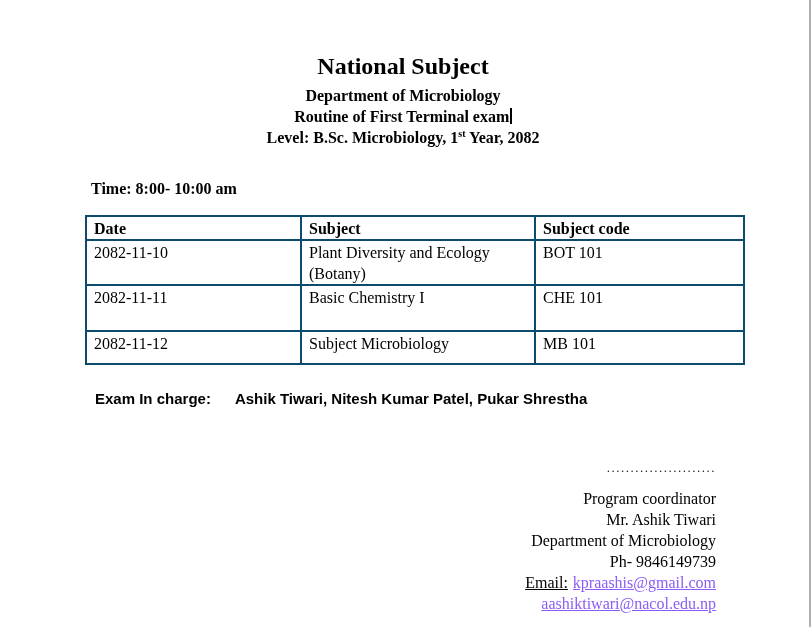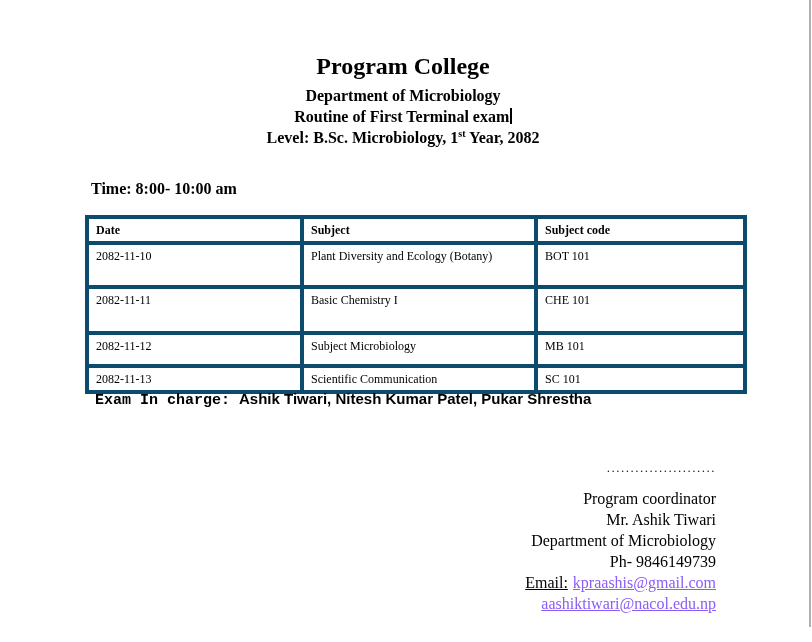--- a/index.html
+++ b/index.html
@@ -38,22 +38,22 @@
     position: absolute; top: 180px; left: 91px;
     font-size: 16px; font-weight: bold;
   }
 
   table.routine {
     position: absolute; top: 215px; left: 85px;
     border-collapse: collapse; table-layout: fixed;
     width: 658px;
   }
   table.routine th, table.routine td {
-    border: 4px solid #0c4a6e;
-    font-size: 12px;
+    border: 2px solid #0c4a6e;
+    font-size: 16px;
     text-align: left;
     vertical-align: top;
     padding: 1px 5px 0 7px;
     line-height: 21px;
     overflow: hidden;
   }
   table.routine th { font-weight: bold; }
   .col-date { width: 215px; }
   .col-subject { width: 234px; }
   .col-code { width: 209px; }
@@ -61,21 +61,21 @@
   tr.r-0 { height: 44px; }
   tr.r-1 { height: 46px; }
   tr.r-2 { height: 33px; }
   tr.r-3 { height: 25px; }
 
   .incharge {
     position: absolute; top: 390px; left: 95px;
     font-family: "Liberation Sans", sans-serif;
     font-weight: bold; font-size: 15px;
   }
-  .incharge .label { margin-right: 9px; font-family: Liberation Mono, monospace; }
+  .incharge .label { margin-right: 24px; }
 
   .signature {
     position: absolute; top: 461px; right: 96px;
     text-align: right;
     font-size: 16px; line-height: 21px;
   }
   .sig-dots {
     font-size: 13px;
     letter-spacing: 1.5px;
     color: #222;
@@ -89,21 +89,21 @@
     text-decoration: underline;
     cursor: pointer;
   }
 </style>
 </head>
 <body>
 
 <div class="page">
 
   <div class="doc-header">
-    <div class="doc-title">Program College</div>
+    <div class="doc-title">National Subject</div>
     <div class="doc-sub">Department of Microbiology</div>
     <div class="doc-sub"><span>Routine of First Terminal exam</span><span class="text-cursor"></span></div>
     <div class="doc-sub"><span>Level: B.Sc. Microbiology, 1</span><sup>st</sup><span> Year, 2082</span></div>
   </div>
 
   <div class="time-line">Time: 8:00- 10:00 am</div>
 
   <table class="routine">
     <colgroup>
       <col class="col-date">
@@ -124,25 +124,20 @@
       <tr class="r-1">
         <td>2082-11-11</td>
         <td>Basic Chemistry I</td>
         <td>CHE 101</td>
       </tr>
       <tr class="r-2">
         <td>2082-11-12</td>
         <td>Subject Microbiology</td>
         <td>MB 101</td>
       </tr>
-      <tr class="r-3">
-        <td>2082-11-13</td>
-        <td>Scientific Communication</td>
-        <td>SC 101</td>
-      </tr>
     </tbody>
   </table>
 
   <div class="incharge">
     <span class="label">Exam In charge:</span><span>Ashik Tiwari, Nitesh Kumar Patel, Pukar Shrestha</span>
   </div>
 
   <div class="signature">
     <div class="sig-dots">.......................</div>
     <div class="sig-line">Program coordinator</div>

